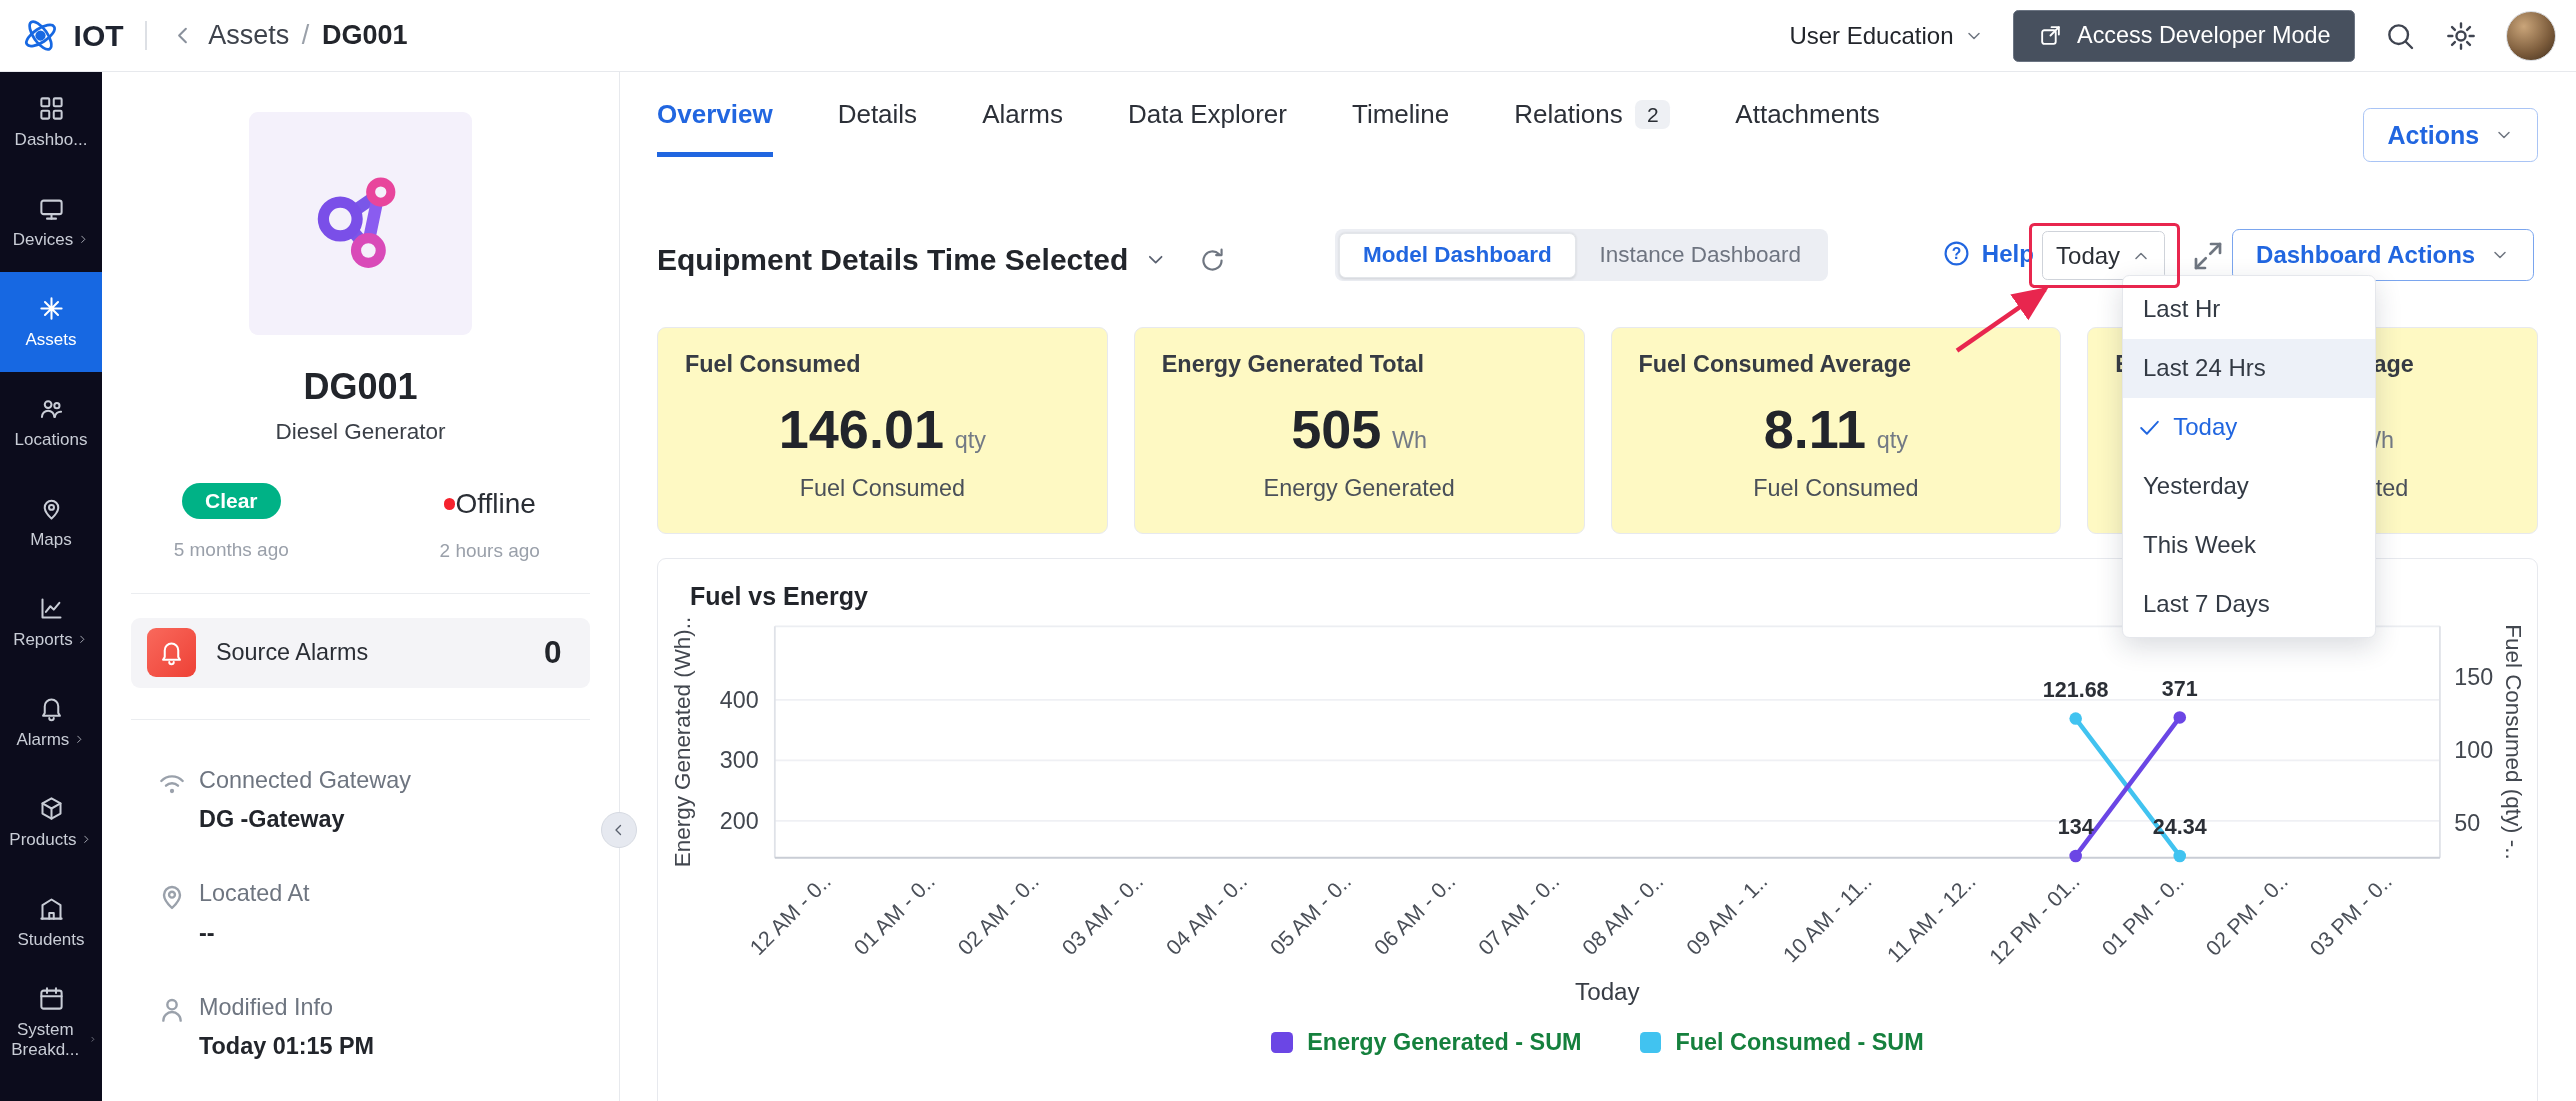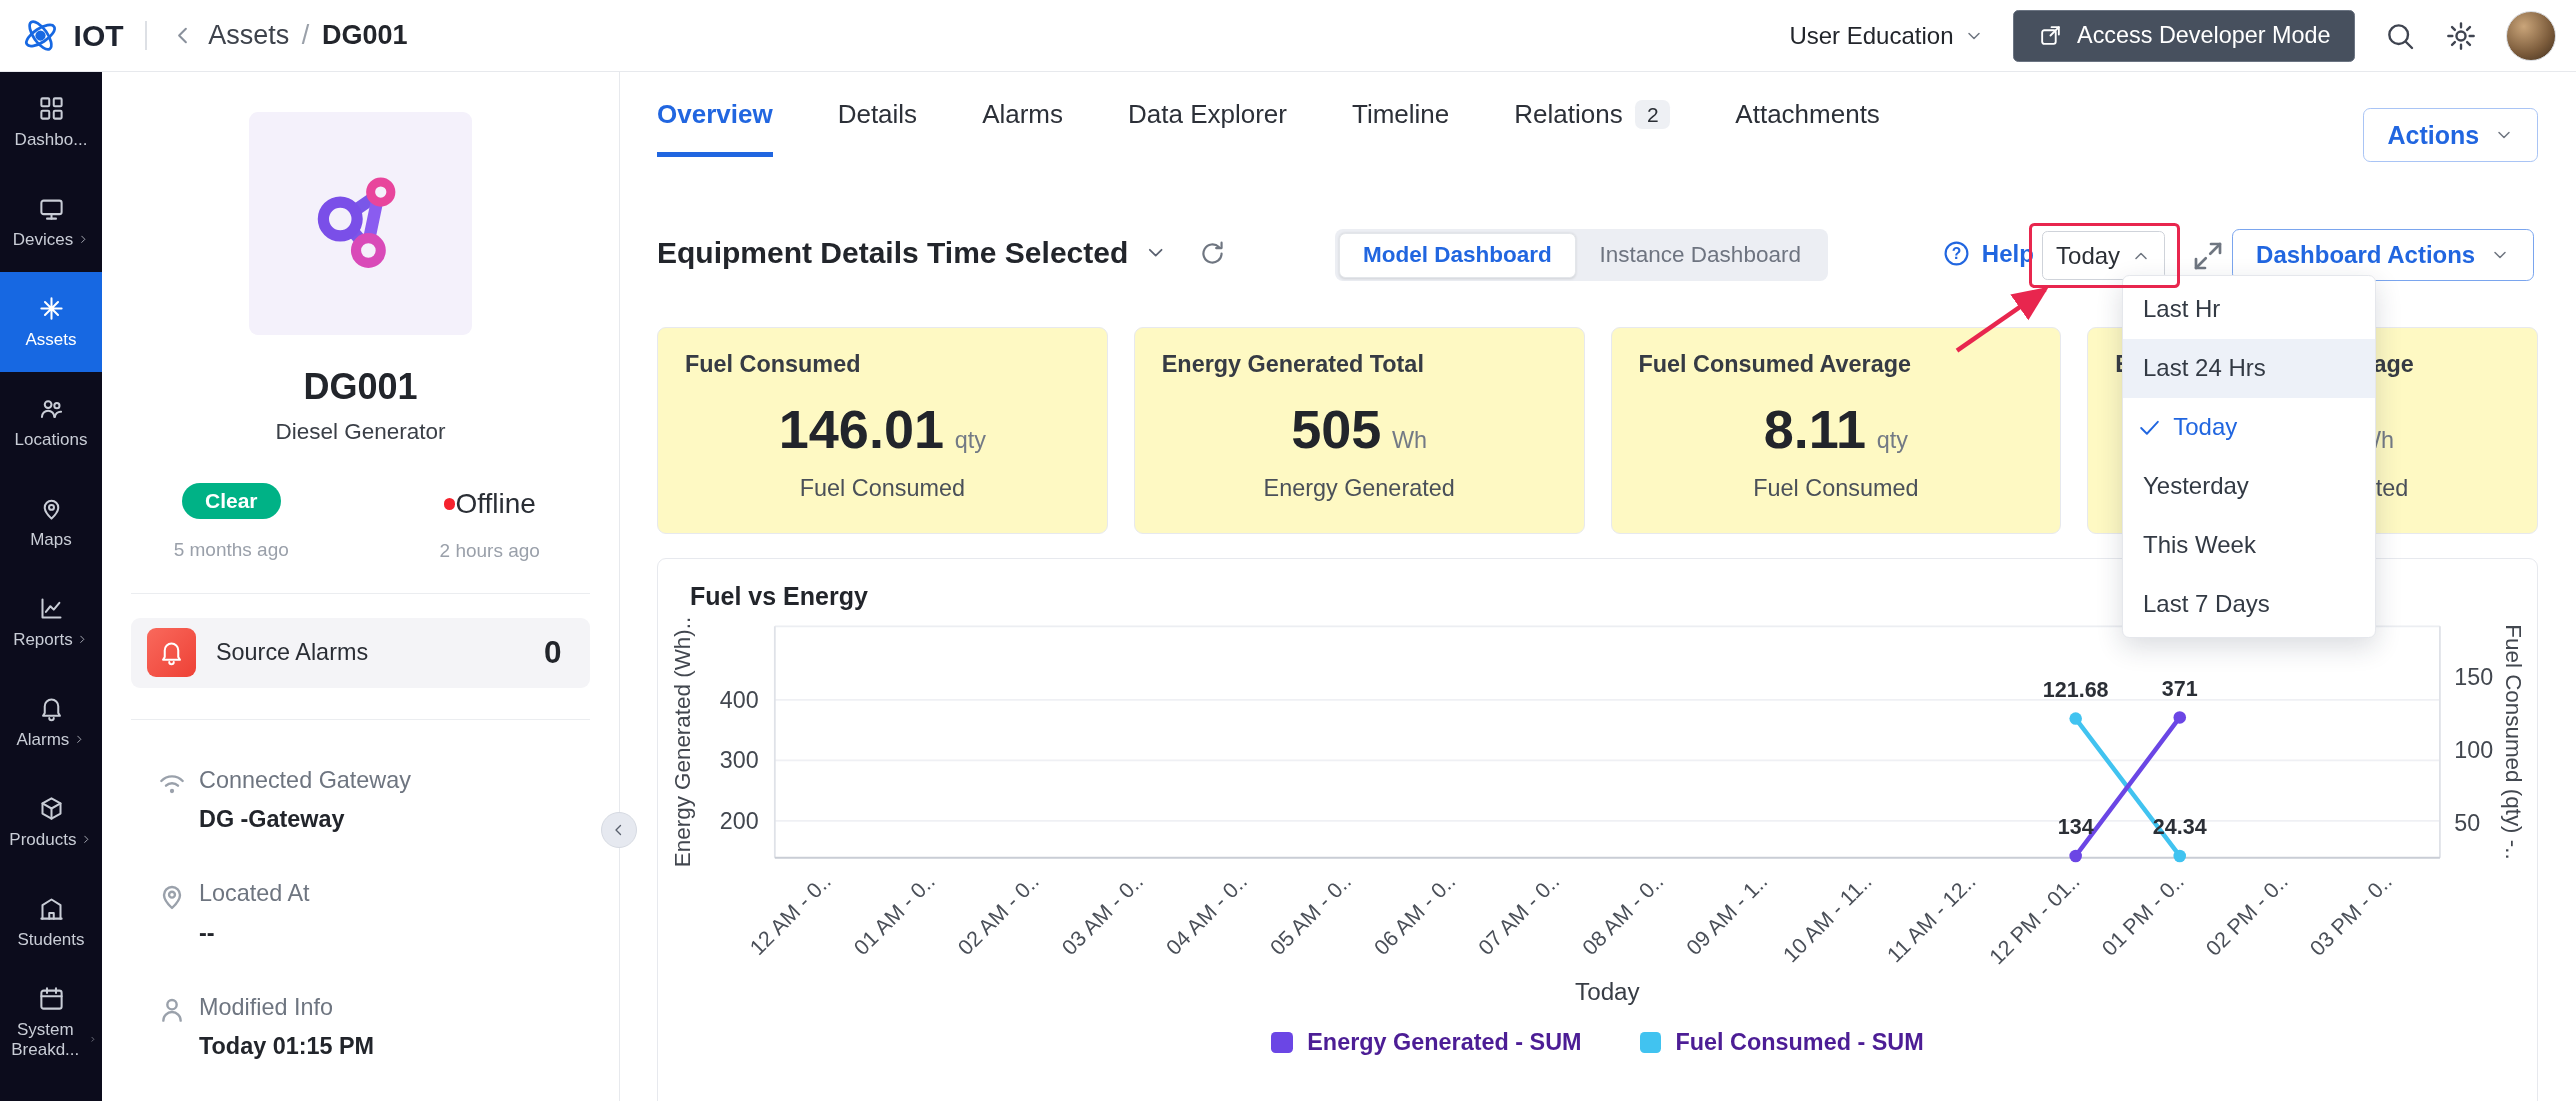--- a/index.html
+++ b/index.html
@@ -59,21 +59,21 @@
   .collapse svg { width:18px; height:18px; }
 
   
   .main { position:absolute; top:72px; left:619px; right:0; bottom:0; background:#fff; }
   .tabs { position:absolute; top:27px; left:38px; display:flex; gap:65px; }
   .tab { font-size:26px; color:#2c3038; padding-bottom:21.6px; display:flex; align-items:center; gap:12.6px; cursor:pointer; border-bottom:5.4px solid transparent; }
   .tab.active { color:#2166e0; font-weight:700; border-bottom-color:#2166e0; }
   .tab-badge { background:#eef0f4; border-radius:7.2px; padding:2.7px 11.7px; font-size:21px; color:#2a2e35; }
   .actions-btn { position:absolute; top:36px; right:38px; height:54px; padding:0 23.4px; display:flex; align-items:center; gap:14.4px; border:1.8px solid #a9c4f5; border-radius:7.2px; color:#2166e0; font-size:25px; font-weight:600; background:#fff; }
 
-  .eq-title { position:absolute; top:155px; left:38px; height:52px; display:flex; align-items:center; gap:16px; font-size:30px; font-weight:700; color:#22252b; }
+  .eq-title { position:absolute; top:162px; left:38px; height:52px; display:flex; align-items:center; gap:16px; font-size:30px; font-weight:700; color:#22252b; }
   .caret-sm { width:23.4px; height:23.4px; color:#5a6170; }
   .refresh { width:29px; height:29px; color:#6f7681; margin-left:14.4px; }
   .segment { position:absolute; top:157px; left:716px; height:52px; background:#eceef3; border-radius:8px; display:flex; align-items:center; padding:3.6px; }
   .seg { height:45px; display:flex; align-items:center; padding:0 23.4px; font-size:22.5px; color:#6e7480; border-radius:6.3px; }
   .seg.active { background:#fff; color:#2166e0; font-weight:600; border:0.9px solid #e3e6ea; box-shadow:0 0.9px 2.7px rgba(0,0,0,.12); }
   .help { position:absolute; top:167px; left:1323px; display:flex; align-items:center; gap:10.8px; color:#2166e0; font-size:24px; font-weight:600; }
   .help svg { width:29px; height:29px; }
   .today-btn { position:absolute; top:159px; left:1423px; width:123px; height:49px; background:#fff; border:0.9px solid #cfd3da; border-radius:5.4px; display:flex; align-items:center; justify-content:center; gap:10.8px; font-size:24px; color:#2b2f36; }
   .expand-btn { position:absolute; top:166px; left:1571px; width:36px; height:36px; color:#6f7681; }
   .dba-btn { position:absolute; top:157px; right:42px; height:52px; padding:0 23.4px; display:flex; align-items:center; gap:14.4px; border:1.8px solid #7aa5ee; border-radius:7.2px; color:#2166e0; font-size:24px; font-weight:600; background:#fff; }
@@ -84,21 +84,21 @@
   .kpi-val { margin-top:20px; text-align:center; }
   .kpi-num { font-size:54px; font-weight:700; color:#22252b; }
   .kpi-unit { font-size:23.4px; color:#737a85; margin-left:10.8px; }
   .kpi-label { margin-top:14.4px; text-align:center; font-size:23.4px; color:#4a5059; }
   .kpi-spacer { display:inline-block; width:117px; }
 
   .chart-card { position:absolute; top:486px; left:38px; right:38px; height:630px; border:1.8px solid #e7e9ee; border-radius:9px; background:#fff; z-index:0; }
   .chart-title { position:absolute; top:23.4px; left:32px; font-size:25px; font-weight:700; color:#22252b; }
   #chart-svg { position:absolute; inset:0; width:100%; height:100%; }
   .legend { position:absolute; top:470px; left:0; right:0; display:flex; justify-content:center; gap:58px; }
-  .leg-item { display:flex; align-items:center; gap:14.4px; font-size:23.4px; font-weight:600; color:#4c1d95; }
+  .leg-item { display:flex; align-items:center; gap:14.4px; font-size:23.4px; font-weight:600; color:#15803d; }
   .swatch { width:21.6px; height:21.6px; border-radius:4.5px; background:#888; }
 
   
   .menu { position:absolute; top:203px; left:1503px; width:254px; background:#fff; border:0.9px solid #e5e7ec; border-radius:7.2px; box-shadow:0 9px 27px rgba(25,35,60,.16); z-index:50; overflow:hidden; padding:3.6px 0; }
   .menu-item { height:59px; display:flex; align-items:center; padding-left:20px; font-size:24px; color:#333a44; cursor:pointer; }
   .menu-item.hl { background:#edf1f8; }
   .menu-item.sel { color:#2166e0; padding-left:14.4px; gap:10.8px; }
   .menu-item.sel svg { width:25px; height:25px; color:#2166e0; }
 
   

